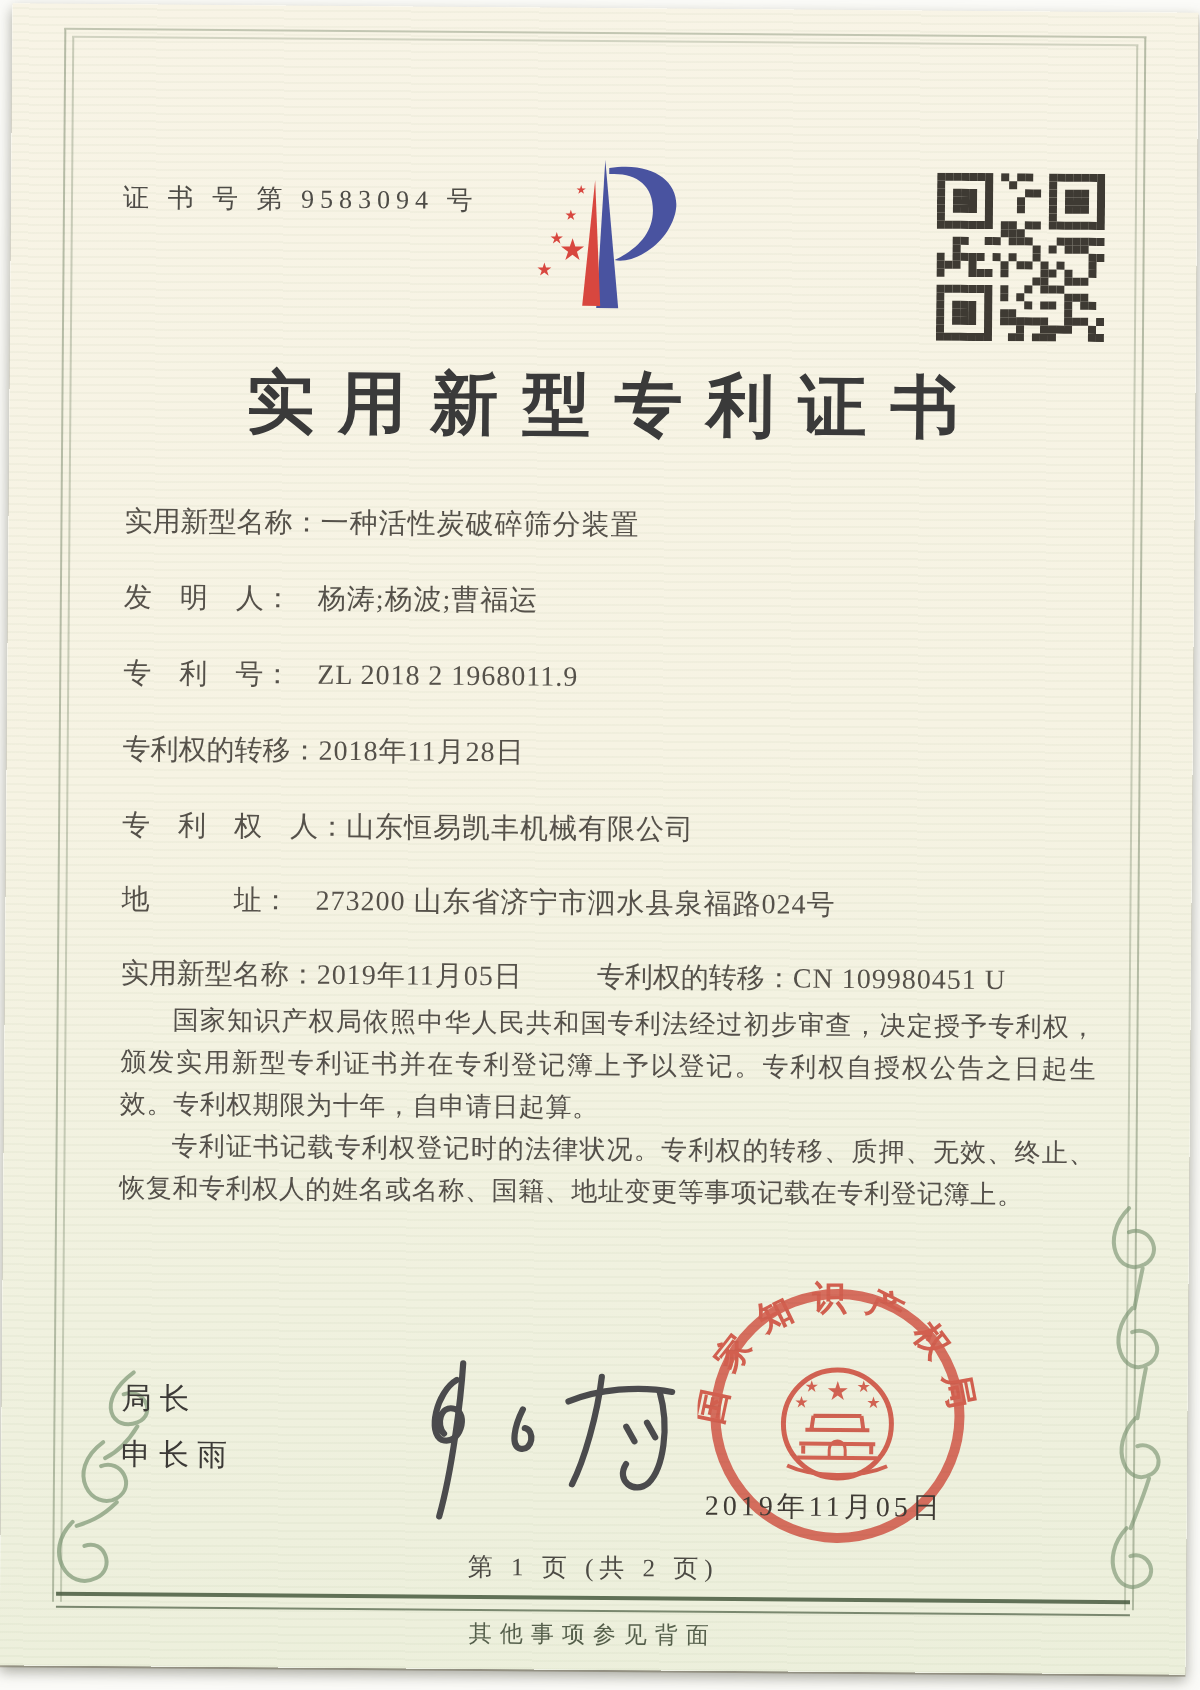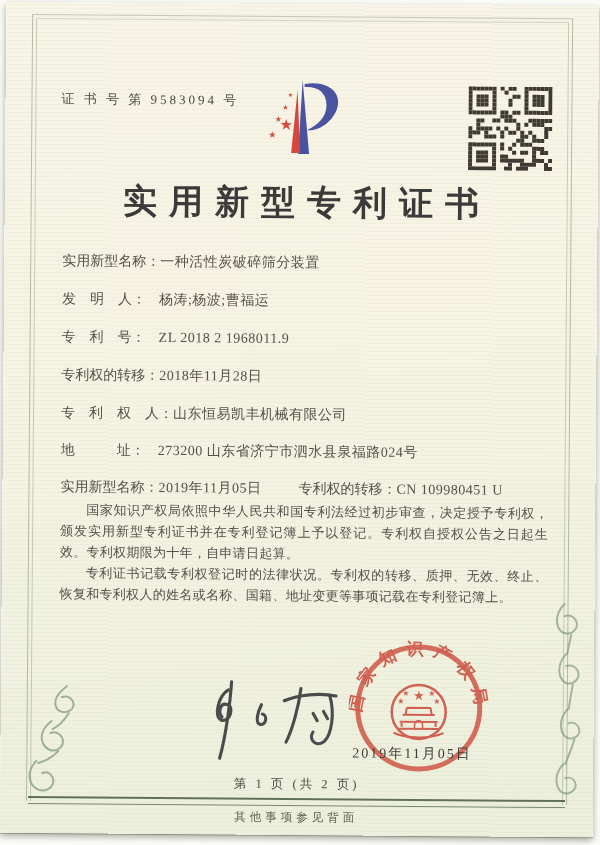--- a/index.html
+++ b/index.html
@@ -345,20 +345,24 @@
       <span><span class="flabel">实用新型名称：</span><span class="fvalue">2019年11月05日</span></span>
       <span class="grant2"><span>专利权的转移：</span><span class="fvalue">CN 109980451 U</span></span>
     </div>
   </div>
 
   <div class="paras">
     <p>国家知识产权局依照中华人民共和国专利法经过初步审查，决定授予专利权，颁发实用新型专利证书并在专利登记簿上予以登记。专利权自授权公告之日起生效。专利权期限为十年，自申请日起算。</p>
     <p>专利证书记载专利权登记时的法律状况。专利权的转移、质押、无效、终止、恢复和专利权人的姓名或名称、国籍、地址变更等事项记载在专利登记簿上。</p>
   </div>
 
+  <div class="officer">
+    <div>局长</div>
+    <div>申长雨</div>
+  </div>
 
   <svg class="sig" viewBox="0 0 150 85">
     <g fill="none" stroke="#2e2e34" stroke-width="3" stroke-linecap="round" opacity=".85">
       <path d="M34,14 C24,20 20,40 27,43 C36,46 40,30 33,28 C26,26 24,36 28,40"></path>
       <path d="M37,6 C36,24 32,58 26,80"></path>
       <path d="M66,28 C62,36 60,46 65,47 C71,48 72,38 67,37"></path>
       <path d="M88,24 C102,18 122,16 138,19"></path>
       <path d="M104,12 C102,30 96,52 90,64"></path>
       <path d="M132,19 C137,36 134,56 127,63 C120,69 111,62 116,54"></path>
       <path d="M116,36 l4,7"></path>

